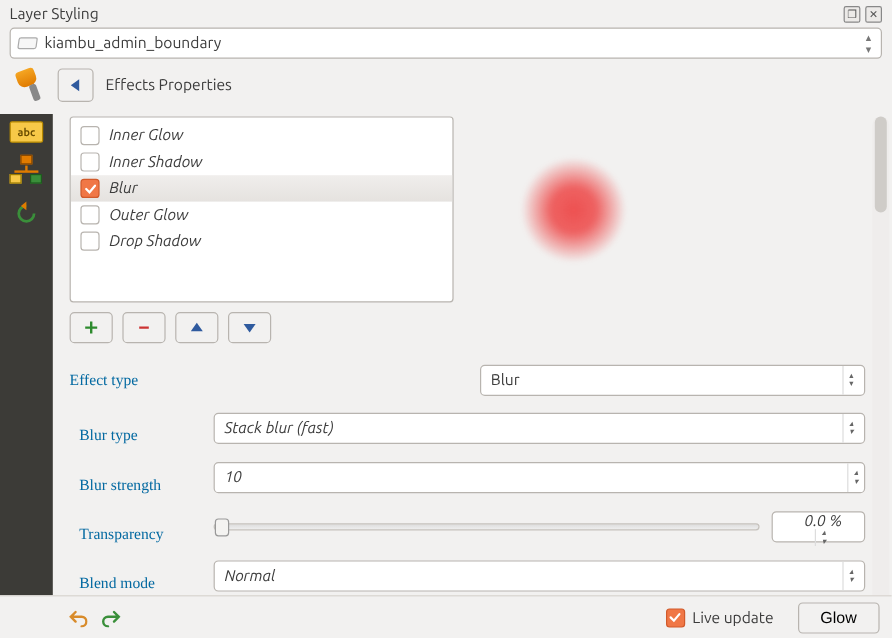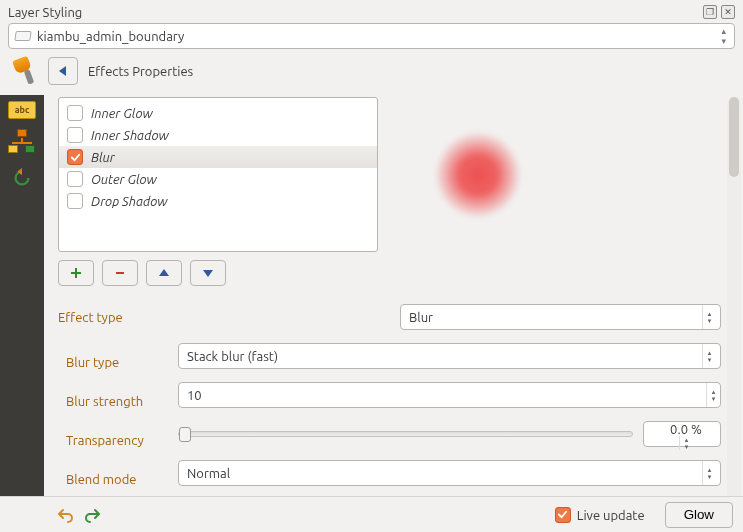--- a/index.html
+++ b/index.html
@@ -212,23 +212,23 @@
 
   .form {
     margin-top: 18px;
     margin-right: 22px;
     display: flex;
     flex-direction: column;
     gap: 13px;
   }
   .form-row { display: flex; align-items: center; gap: 12px; }
   .form-row.wide .label { width: 86px; }
-  .form-row .label { width: 100px; color: #a16207; }
+  .form-row .label { width: 100px; color: #0369a1; font-family: Liberation Serif, serif; }
   .form-row.indent .label { margin-left: 8px; margin-top: 12px; }
-  .form-row.indent .ctrl { flex: 1; }
+  .form-row.indent .ctrl { flex: 1; font-style: italic; }
   .ctrl { flex: 1; }
   .combo, .spin {
     display: flex; align-items: center;
     border: 1px solid #b8b4af;
     border-radius: 4px;
     background: #fff;
     height: 26px;
   }
   .combo { padding: 0 4px 0 8px; }
   .combo .val { flex: 1; }

